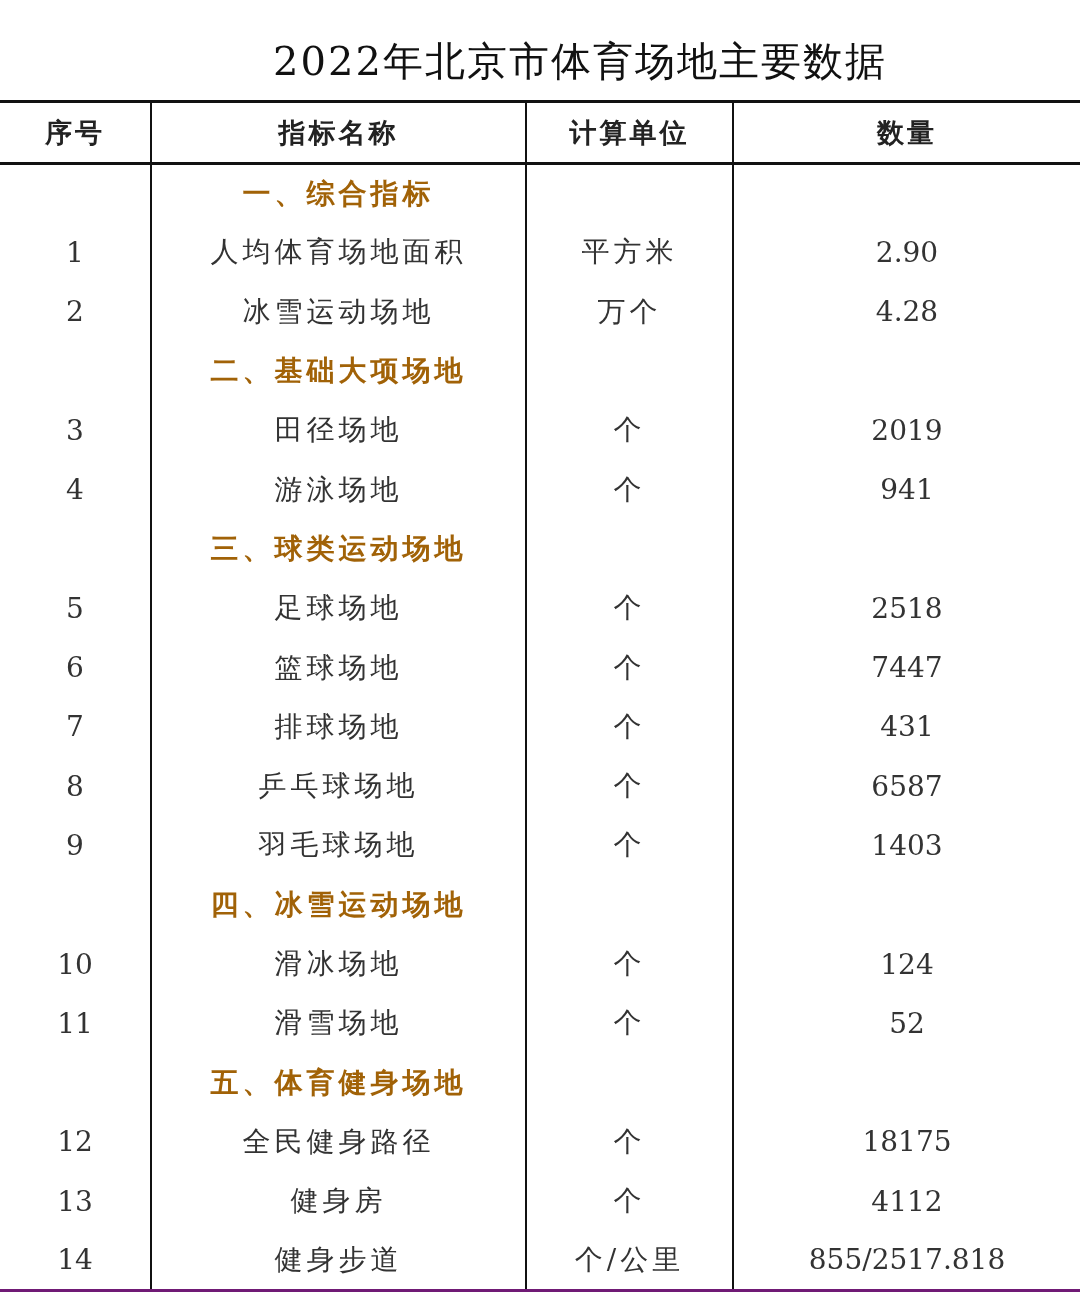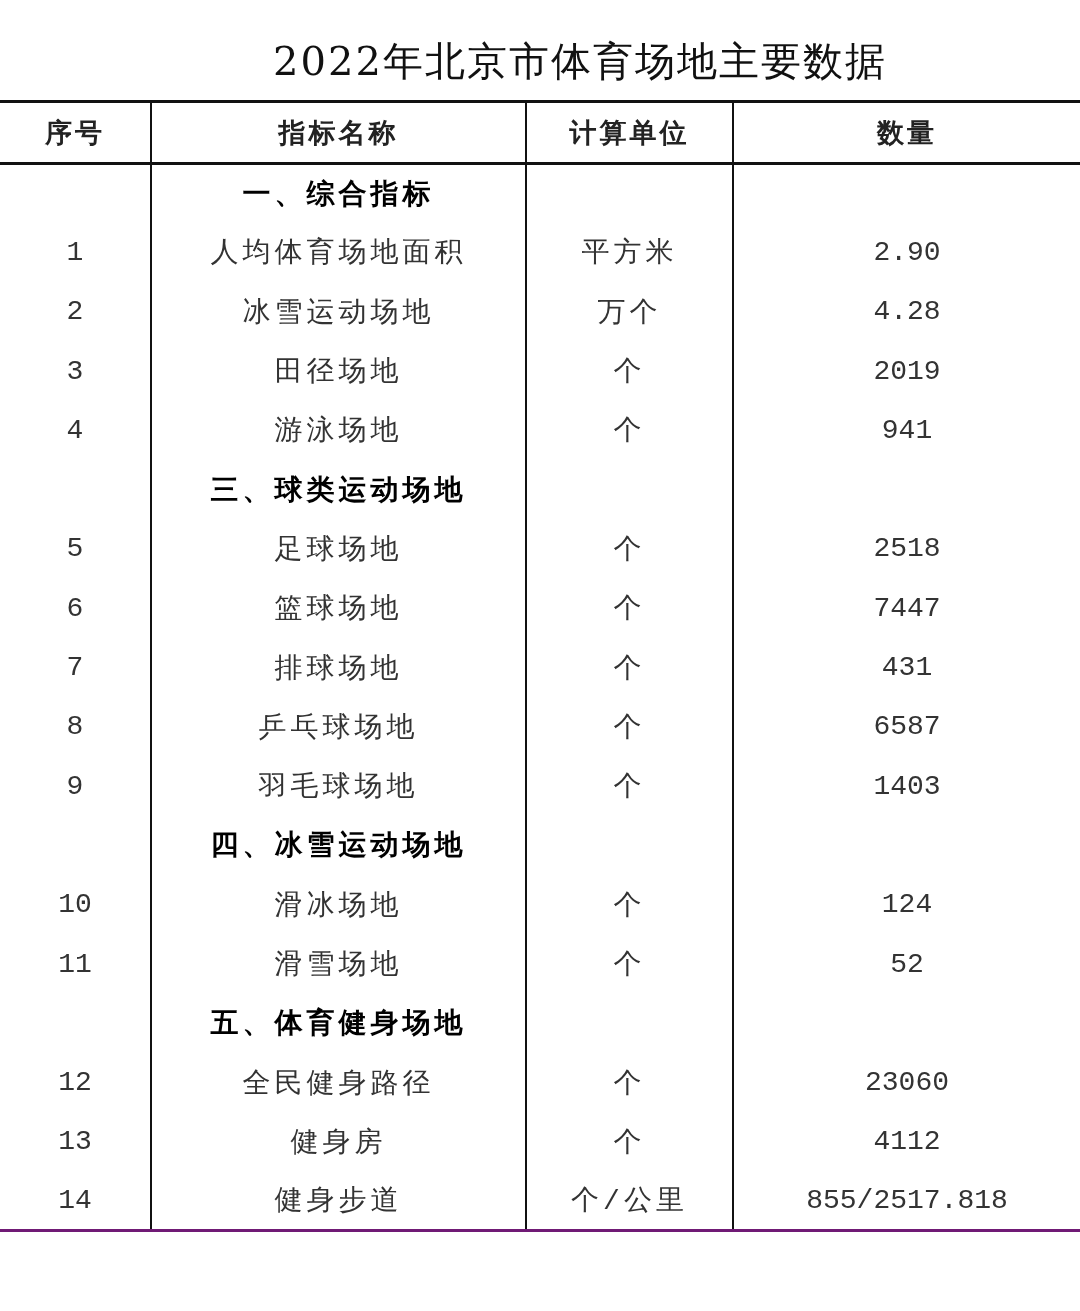--- a/index.html
+++ b/index.html
@@ -1,30 +1,30 @@
 <!DOCTYPE html>
 <html><head>
   <meta charset="utf-8">
   <style>
     html, body { margin: 0; padding: 0; background: #ffffff; }
     body { width: 1080px; height: 1311px; position: relative; overflow: hidden;
       font-family: "DejaVu Serif", "Liberation Serif", serif; color: #222; }
     .title { position: absolute; top: 34px; left: 0; width: 1160px; text-align: center;
       font-size: 40px; letter-spacing: 2px; color: #111; }
-    table { position: absolute; top: 100px; left: 0; width: 1080px; border-collapse: collapse; table-layout: fixed; font-family: Liberation Mono, monospace; }
+    table { position: absolute; top: 100px; left: 0; width: 1080px; border-collapse: collapse; table-layout: fixed; }
     col.c1 { width: 151px; } col.c2 { width: 375px; } col.c3 { width: 207px; } col.c4 { width: 347px; }
     th, td { text-align: center; vertical-align: middle; padding: 0; }
     thead tr { height: 62px; }
     thead th { font-weight: bold; font-size: 27px; letter-spacing: 3px; color: #222;
       border-top: 3px solid #111; border-bottom: 3px solid #111; }
     tbody tr { height: 59.3px; }
     tbody td { font-size: 28px; color: #333; letter-spacing: 4px; }
     tbody td.num { letter-spacing: 0; }
     .l { border-left: 2px solid #111; }
-    tr.section td.name { font-weight: bold; color: #000000; }
+    tr.section td.name { font-weight: bold; color: #a16207; }
     tbody tr:last-child td { border-bottom: 3px solid #701a75; }
   </style>
 </head>
 <body>
 
 <div class="title">2022年北京市体育场地主要数据</div>
 
 <table>
   <colgroup>
       <col class="c1">
@@ -51,20 +51,26 @@
         <td class="num">1</td>
         <td class="name l">人均体育场地面积</td>
         <td class="l">平方米</td>
         <td class="num l">2.90</td>
       </tr>
       <tr>
         <td class="num">2</td>
         <td class="name l">冰雪运动场地</td>
         <td class="l">万个</td>
         <td class="num l">4.28</td>
+      </tr>
+      <tr class="section">
+        <td class="num"></td>
+        <td class="name l">二、基础大项场地</td>
+        <td class="l"></td>
+        <td class="num l"></td>
       </tr>
       <tr>
         <td class="num">3</td>
         <td class="name l">田径场地</td>
         <td class="l">个</td>
         <td class="num l">2019</td>
       </tr>
       <tr>
         <td class="num">4</td>
         <td class="name l">游泳场地</td>
@@ -128,21 +134,21 @@
       <tr class="section">
         <td class="num"></td>
         <td class="name l">五、体育健身场地</td>
         <td class="l"></td>
         <td class="num l"></td>
       </tr>
       <tr>
         <td class="num">12</td>
         <td class="name l">全民健身路径</td>
         <td class="l">个</td>
-        <td class="num l">23060</td>
+        <td class="num l">18175</td>
       </tr>
       <tr>
         <td class="num">13</td>
         <td class="name l">健身房</td>
         <td class="l">个</td>
         <td class="num l">4112</td>
       </tr>
       <tr>
         <td class="num">14</td>
         <td class="name l">健身步道</td>

